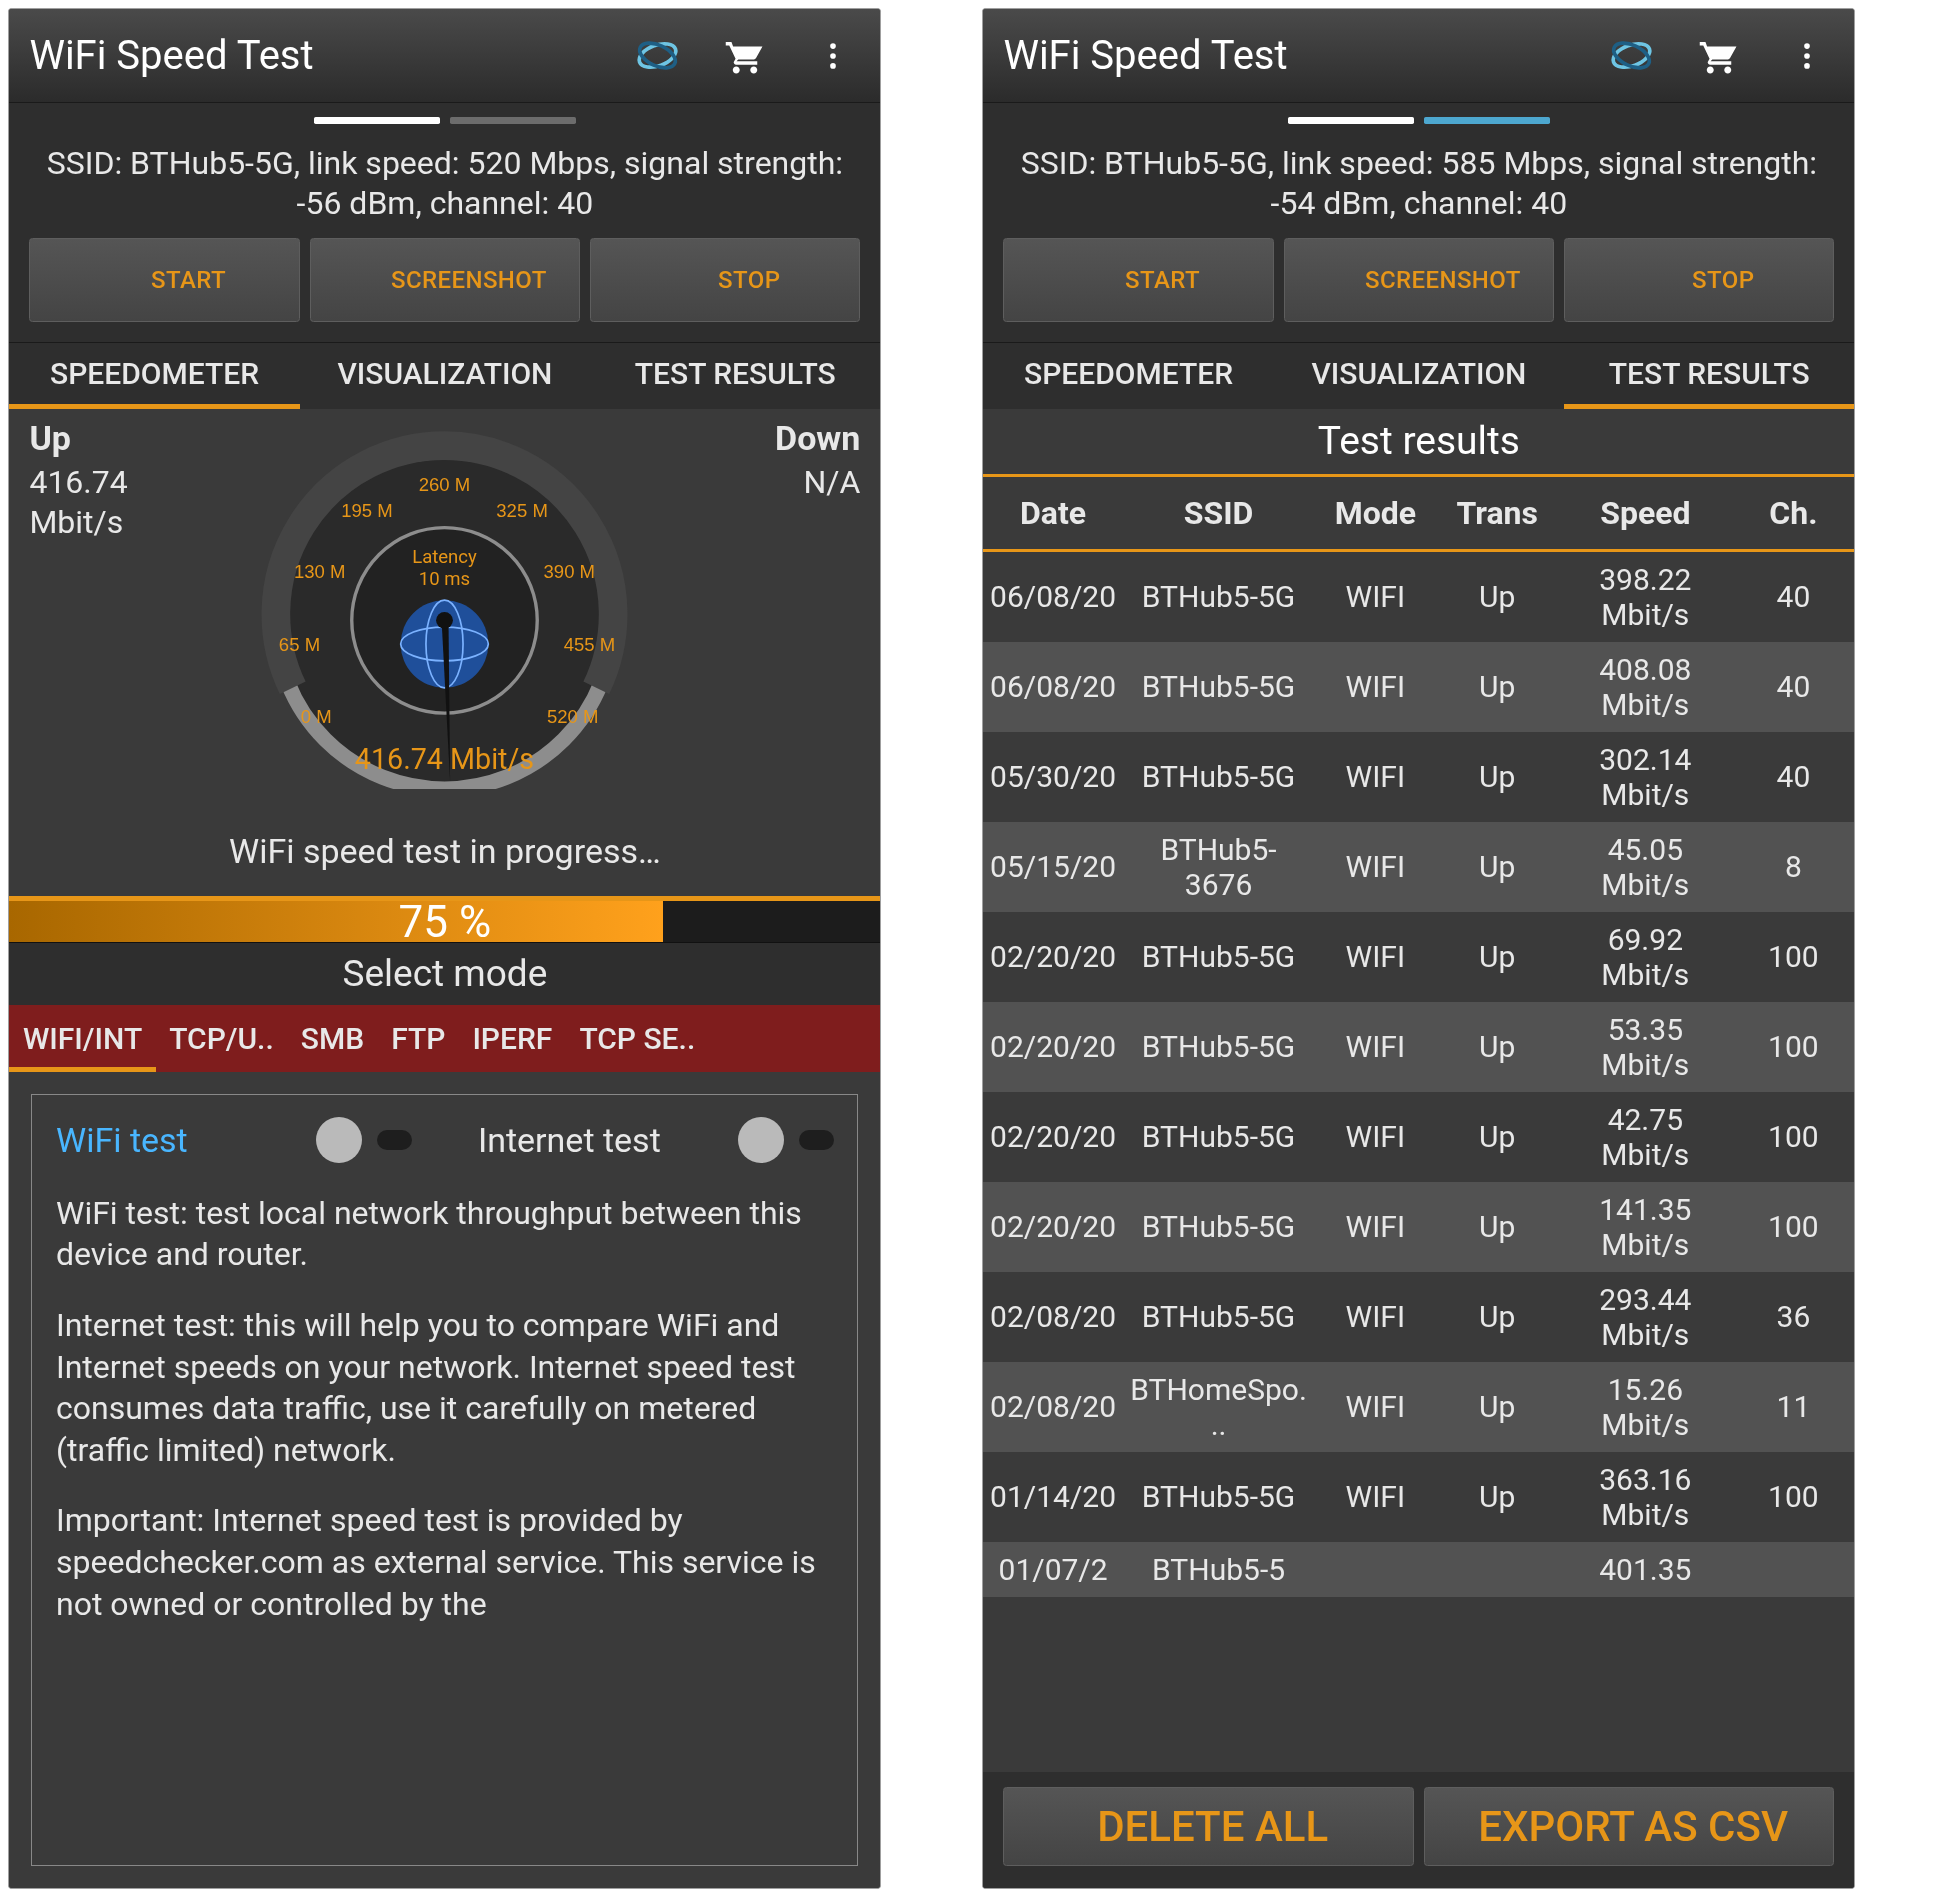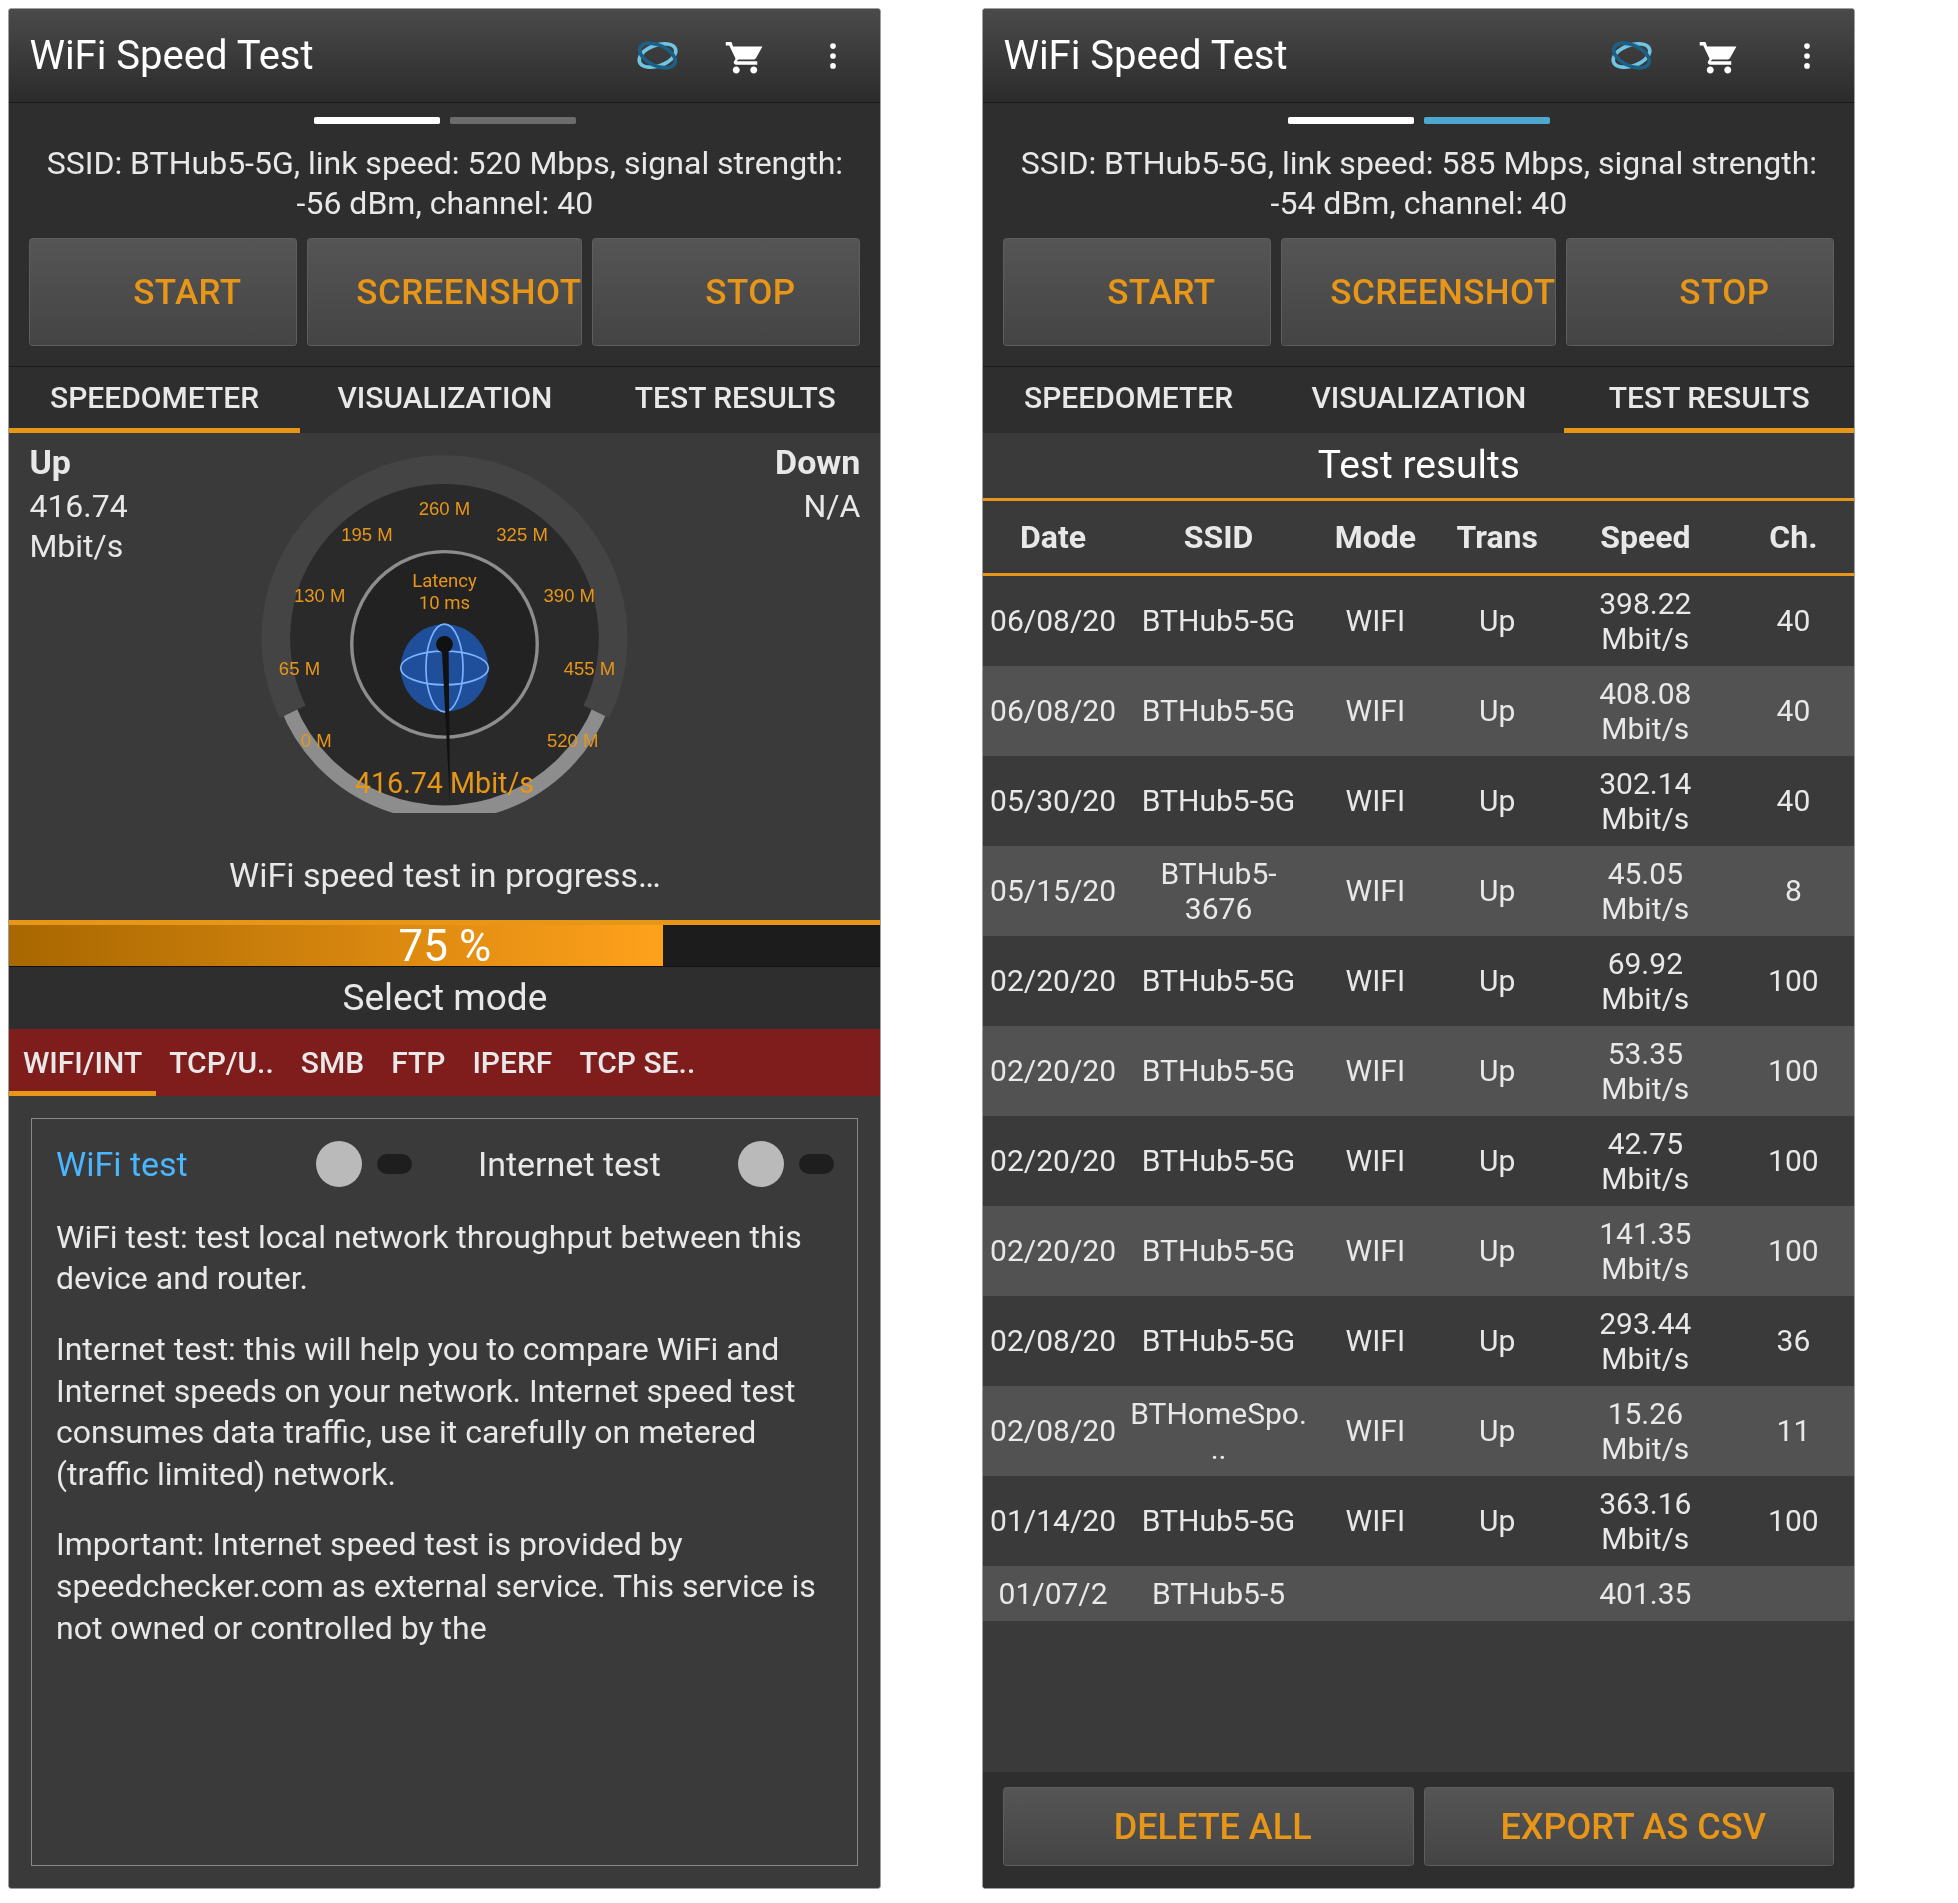--- a/index.html
+++ b/index.html
@@ -88,26 +88,26 @@
 
   
   .btn-row {
     display: flex;
     gap: 10px;
     padding: 10px 20px 20px;
     background: #2e2e2e;
   }
   .main-btn {
     flex: 1;
-    height: 108px;
+    height: 84px;
     border: 1.7px solid #5e5e5e;
     border-radius: 3.4px;
     background: linear-gradient(#555,#444);
     color: #e79618;
-    font-size: 35px;
+    font-size: 24px;
     font-weight: 500;
     display: flex;
     align-items: center;
     justify-content: center;
     letter-spacing: 0.4px;
     padding-left: 48px;
   }
 
   
   .tabs {
@@ -333,21 +333,21 @@
     padding: 15px 20px 22px;
     background: #2e2e2e;
   }
   .results-btn {
     flex: 1;
     height: 79px;
     border: 1.7px solid #5e5e5e;
     border-radius: 3.4px;
     background: linear-gradient(#555,#444);
     color: #e79618;
-    font-size: 36px;
+    font-size: 42px;
     font-weight: 500;
     display: flex;
     align-items: center;
     justify-content: center;
     padding-left: 8px;
   }
 </style>
 </head>
 <body>
 

